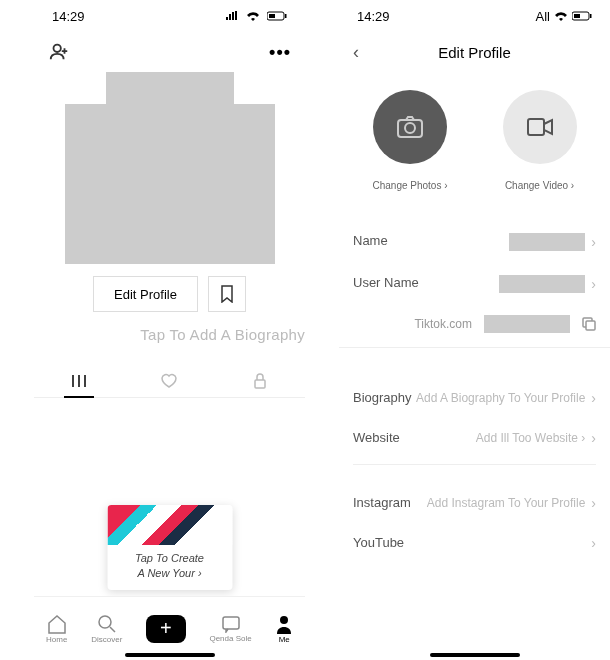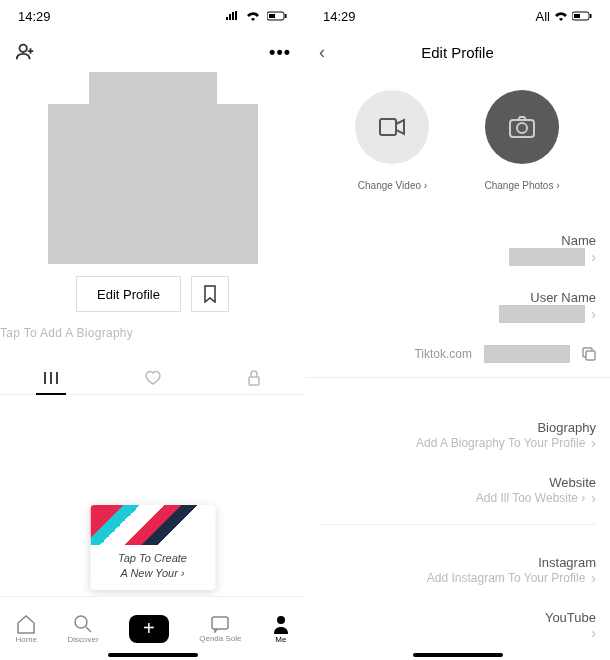--- a/index.html
+++ b/index.html
@@ -1,33 +1,33 @@
 <!DOCTYPE html>
 <html><head>
   <meta charset="utf-8">
   <style>
     * { margin: 0; padding: 0; box-sizing: border-box; font-family: -apple-system, BlinkMacSystemFont, sans-serif; }
     body { width: 610px; height: 660px; display: flex; background: #fff; }
-    .screen { width: 305px; height: 660px; background: #fff; position: relative; overflow: hidden; }
+    .screen { width: 305px; height: 660px; background: #fff; position: relative; overflow: hidden; margin-left: 34px; }
     
     
     .status-bar { height: 32px; display: flex; justify-content: space-between; align-items: center; padding: 0 18px; font-size: 13px; font-weight: 500; }
     .status-right { display: flex; align-items: center; gap: 4px; justify-content: center; }
     .status-icons svg { margin-left: 3px; }
     
     
     .header-l { height: 40px; display: flex; align-items: center; justify-content: space-between; padding: 0 14px; }
     .add-person { display: flex; }
     .more-dots { font-size: 18px; font-weight: bold; letter-spacing: 1px; }
     .banner-gray { width: 128px; height: 32px; background: #ccc; margin: 0 auto; }
     .large-gray { width: 210px; height: 160px; background: #ccc; margin: 0 auto; }
     .profile-actions { display: flex; justify-content: center; gap: 10px; margin-top: 12px; }
     .edit-profile-btn { border: 1px solid #ddd; padding: 9px 20px; font-size: 13px; background: #fff; }
     .bookmark-btn { border: 1px solid #ddd; padding: 8px 10px; background: #fff; display: flex; align-items: center; }
-    .bio-prompt { text-align: left; font-size: 12px; color: #bbb; margin-top: 14px; letter-spacing: 0.3px; }
+    .bio-prompt { text-align: right; font-size: 15px; color: #bbb; margin-top: 14px; letter-spacing: 0.3px; }
     .tabs { display: flex; margin-top: 22px; border-bottom: 1px solid #eee; }
     .tab { flex: 1; display: flex; justify-content: center; padding: 8px 0; }
     .tab.active { position: relative; }
     .tab.active::after { content: ''; position: absolute; bottom: -1px; left: 50%; transform: translateX(-50%); width: 30px; height: 2px; background: #000; }
     .create-card { position: absolute; bottom: 70px; left: 50%; transform: translateX(-50%); width: 125px; background: #fff; box-shadow: 0 2px 10px rgba(0,0,0,0.15); border-radius: 4px; overflow: hidden; font-style: italic; }
     .create-card-art { height: 40px; background: linear-gradient(135deg, #e8254c 20%, #1ec9d8 20%, #1ec9d8 30%, #fff 30%, #fff 45%, #e8254c 45%, #e8254c 55%, #1a2d45 55%, #1a2d45 65%, #fff 65%); }
     .create-card-text { padding: 6px 8px 10px; text-align: center; font-size: 11px; color: #444; line-height: 1.3; }
     .bottom-nav { position: absolute; bottom: 0; left: 0; right: 0; height: 64px; display: flex; justify-content: space-around; align-items: center; border-top: 1px solid #f0f0f0; background: #fff; }
     .nav-item { display: flex; flex-direction: column; align-items: center; gap: 1px; font-size: 8px; color: #888; }
     .nav-item.active { color: #000; }
@@ -40,21 +40,21 @@
     .header-r { height: 40px; display: flex; align-items: center; padding: 0 14px; position: relative; }
     .back-btn { position: absolute; left: 14px; font-size: 18px; color: #555; }
     .header-title { flex: 1; text-align: center; font-size: 15px; font-weight: 500; }
     .media-row { display: flex; justify-content: center; gap: 55px; margin-top: 18px; }
     .media-item { display: flex; flex-direction: column; align-items: center; gap: 16px; }
     .media-circle { width: 74px; height: 74px; border-radius: 50%; display: flex; align-items: center; justify-content: center; }
     .media-circle.dark { background: #5a5a5a; }
     .media-circle.light { background: #e8e8e8; }
     .media-label { font-size: 10px; color: #666; }
     .form-list { margin-top: 30px; padding: 0 14px; }
-    .form-row { display: flex; align-items: flex-end; justify-content: space-between; padding: 12px 0; font-size: 13px; flex-direction: column; }
+    .form-row { display: flex; align-items: flex-start; justify-content: space-between; padding: 12px 0; font-size: 13px; }
     .form-label { color: #555; }
     .form-value { display: flex; align-items: center; gap: 6px; color: #bbb; font-size: 12px; }
     .gray-block { background: #ccc; height: 18px; }
     .gray-block.w80 { width: 76px; }
     .gray-block.w90 { width: 86px; }
     .chevron { color: #bbb; font-size: 14px; }
     .url-row { display: flex; align-items: center; justify-content: flex-end; gap: 12px; padding: 10px 14px 14px; font-size: 12px; color: #999; border-bottom: 1px solid #eee; }
     .copy-icon { width: 14px; height: 14px; }
     .section-gap { height: 18px; }
   </style>
@@ -180,38 +180,38 @@
     </span>
   </div>
 
   <div class="header-r">
     <span class="back-btn">‹</span>
     <span class="header-title">Edit Profile</span>
   </div>
 
   <div class="media-row">
     <div class="media-item">
-      <div class="media-circle light">
-        <svg width="28" height="20" viewBox="0 0 28 20" fill="none" stroke="#555" stroke-width="2">
-            <rect x="2" y="2" width="16" height="16" rx="2"></rect>
-            <path d="M18 7l8-4v14l-8-4z"></path>
-          </svg>
-      </div>
-      <span class="media-label">Change Video ›</span>
-    </div>
-    <div class="media-item">
       <div class="media-circle dark">
         <svg width="28" height="24" viewBox="0 0 28 24" fill="none" stroke="#ccc" stroke-width="2">
             <rect x="2" y="5" width="24" height="17" rx="3"></rect>
             <circle cx="14" cy="13" r="5"></circle>
             <path d="M10 5l2-3h4l2 3"></path>
           </svg>
       </div>
       <span class="media-label">Change Photos ›</span>
     </div>
+    <div class="media-item">
+      <div class="media-circle light">
+        <svg width="28" height="20" viewBox="0 0 28 20" fill="none" stroke="#555" stroke-width="2">
+            <rect x="2" y="2" width="16" height="16" rx="2"></rect>
+            <path d="M18 7l8-4v14l-8-4z"></path>
+          </svg>
+      </div>
+      <span class="media-label">Change Video ›</span>
+    </div>
   </div>
 
   <div class="form-list">
     <div class="form-row">
       <span class="form-label">Name</span>
       <span class="form-value">
         <span class="gray-block w80"></span>
         <span class="chevron">›</span>
       </span>
     </div>

